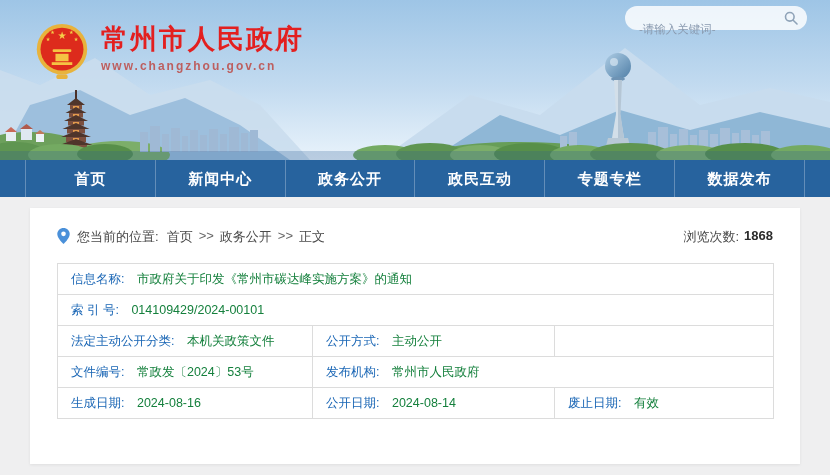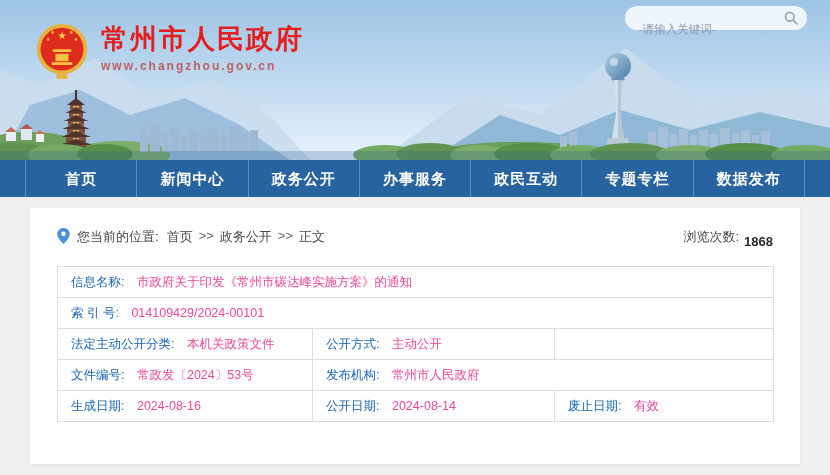--- a/index.html
+++ b/index.html
@@ -33,29 +33,29 @@
   .content { background:#efeff0; height:278px; padding-top:11px; }
   .card { width:770px; margin-left:30px; height:256px; background:#fff;
     box-shadow:0 1px 3px rgba(0,0,0,.07); }
   .crumb-row { display:flex; align-items:flex-start; padding:20px 27px 0 27px;
     font-size:13px; color:#4a4a4a; }
   .crumb-icon { width:13px; height:16px; margin-right:7px; flex:0 0 auto; }
   .crumb-link { color:#4a4a4a; cursor:pointer; margin:0 4px; }
   .crumb-sep { color:#666; margin:0 2px; }
   .crumb-prefix { margin-right:4px; }
   .views { margin-left:auto; color:#4a4a4a; }
-  .views-count { font-weight:bold; color:#2b2b2b; margin-left:5px;margin-top:6px; }
+  .views-count { font-weight:bold; color:#2b2b2b; margin-left:5px; }
 
   
   table.doc-table { width:716px; margin:17px 0 0 27px; border-collapse:collapse;
     table-layout:fixed; font-size:12.5px; }
   .doc-table td { border:1px solid #dcdcdc; height:31px; padding:0 13px;
     vertical-align:middle; white-space:nowrap; overflow:hidden; }
   .lbl { color:#1a66b5; font-weight:normal; margin-right:9px; }
-  .val { color:#ec4899; }
+  .val { color:#15803d; }
 </style>
 </head>
 <body>
 
 <div class="banner">
   <svg class="banner-art" viewBox="0 0 830 160" preserveAspectRatio="none">
     <defs>
       <linearGradient id="sky" x1="0" y1="0" x2="0" y2="1">
         <stop offset="0" stop-color="#9ec5e6"></stop>
         <stop offset="0.55" stop-color="#c3dbf0"></stop>
@@ -194,21 +194,20 @@
       <circle cx="5.8" cy="5.8" r="4.3" fill="none" stroke="#8fa3b8" stroke-width="1.6"></circle>
       <line x1="9.2" y1="9.2" x2="13" y2="13" stroke="#8fa3b8" stroke-width="1.6" stroke-linecap="round"></line>
     </svg>
   </div>
 </div>
 
 <nav class="navbar">
   <div class="nav-item">首页</div>
   <div class="nav-item">新闻中心</div>
   <div class="nav-item">政务公开</div>
-  <div class="nav-item">办事服务</div>
   <div class="nav-item">政民互动</div>
   <div class="nav-item">专题专栏</div>
   <div class="nav-item">数据发布</div>
 </nav>
 
 <div class="content">
   <div class="card">
 
     <div class="crumb-row">
       <svg class="crumb-icon" viewBox="0 0 14 18">

